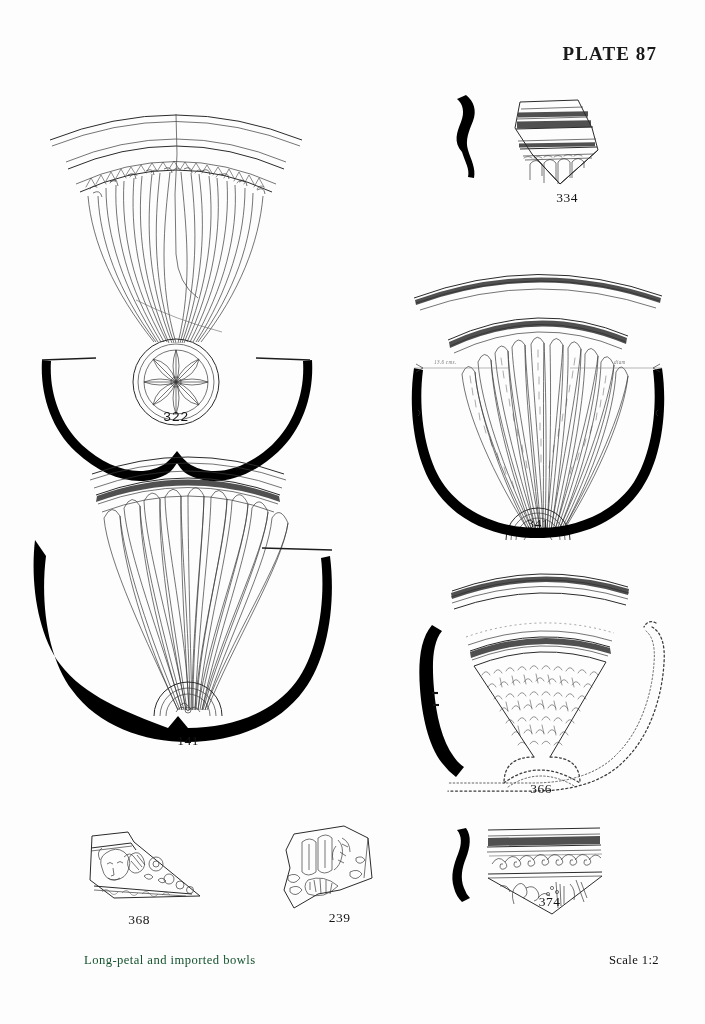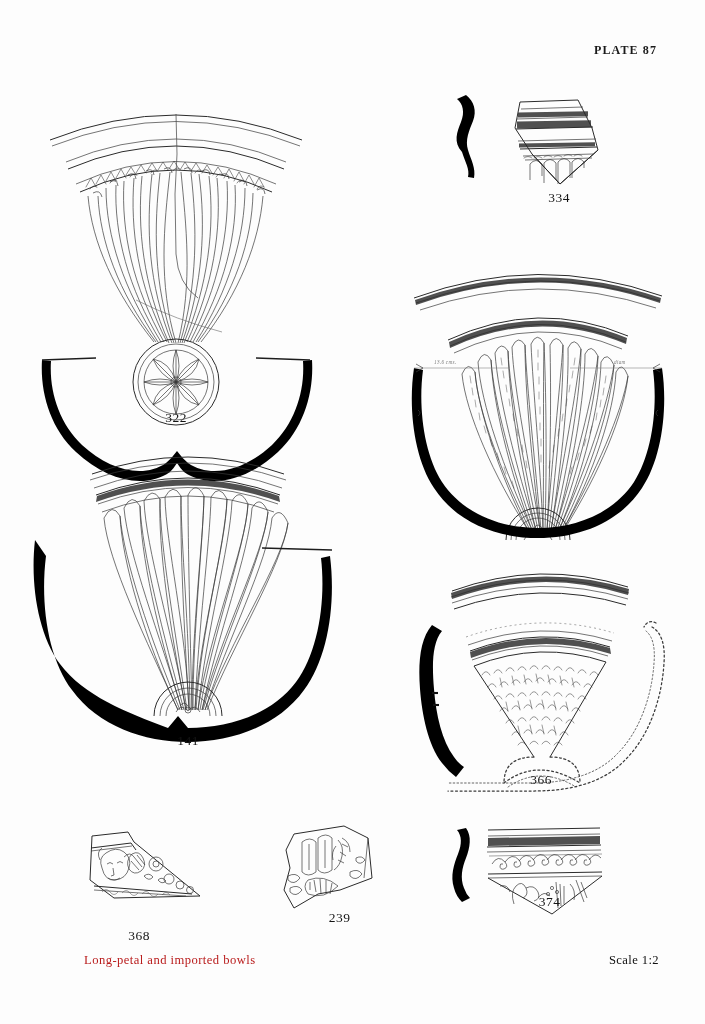--- a/index.html
+++ b/index.html
@@ -15,32 +15,32 @@
     position: relative;
     width: 705px;
     height: 1024px;
     background: #fdfdfd;
     overflow: hidden;
   }
   .plate-header {
     position: absolute;
     top: 43px;
     right: 48px;
-    font-size: 12px;
+    font-size: 19px;
     letter-spacing: 1.1px;
     color: #1a1a1a;
     font-weight: bold;
     white-space: nowrap;
   }
   .caption-left {
     position: absolute;
     left: 84px;
     bottom: 56px;
     font-size: 12.6px;
-    color: #b91c1c;
+    color: #14532d;
     letter-spacing: 0.45px;
     white-space: nowrap;
   }
   .caption-right {
     position: absolute;
     right: 46px;
     bottom: 56px;
     font-size: 12.6px;
     color: #111;
     letter-spacing: 0.4px;
@@ -84,21 +84,21 @@
     letter-spacing: 0.3px;
   }
 </style>
 </head>
 <body>
 
 <div id="plate">
 
   <div class="plate-header">PLATE  87</div>
 
-  <div class="fig" style="left:36px; top:92px; width:280px; height:340px;">
+  <div class="fig" style="left:36px; top:92px; width:280px; height:340px;font-family:Liberation Mono, monospace;">
     <svg width="280" height="340" viewBox="0 0 280 340">
       <g>
         <path class="ln" d="M14,48 Q140,-2 266,48"></path>
         <path class="ln-thin" d="M16,54 Q140,5 264,54"></path>
         <path class="ln-thin" d="M30,70 Q140,24 250,70"></path>
         <path class="ln" d="M32,77 Q140,31 248,77"></path>
         <path class="ln-thin" d="M40,92 Q140,47 240,92"></path>
         <path class="ln" d="M44,100 Q140,56 236,100"></path>
       </g>
       <g class="hatch">
@@ -184,21 +184,21 @@
         <path class="ln-thin" d="M73,72 L140,70"></path>
         <g class="ln-thin">
           <path d="M78,92 L78,76 q6,-7 12,0 L90,88"></path>
           <path d="M92,95 L92,75 q6,-7 12,0 L104,92"></path>
           <path d="M106,96 L106,74 q6,-7 12,0 L118,90"></path>
           <path d="M120,90 L120,74 q6,-7 12,0 L132,80"></path>
         </g>
         <path class="ln" d="M80,66 L108,96 L146,62"></path>
       </g>
     </svg>
-    <div class="fig-label" style="top:102px; left:22px; width:170px;">334</div>
+    <div class="fig-label" style="top:102px; left:30px; width:170px;">334</div>
   </div>
 
   <div class="fig" style="left:404px; top:258px; width:268px; height:282px;">
     <svg width="268" height="282" viewBox="0 0 268 282">
       <g>
         <path class="ln" d="M10,40 Q134,-6 258,38"></path>
         <path class="ln-thin" d="M12,45 Q134,2 256,43"></path>
         <path class="band-dark" d="M11,42 Q134,-2 257,40 L256,45 Q134,3 12,47 Z" opacity="0.5"></path>
         <path class="ln-thin" d="M16,52 Q134,11 252,50"></path>
       </g>
@@ -264,20 +264,21 @@
       </g>
       <g>
         <path class="dim-line" d="M10,110 L104,110"></path>
         <path class="dim-line" d="M166,110 L258,110"></path>
         <path class="ln-thin" d="M12,106 l7,4 l-7,4"></path>
         <path class="ln-thin" d="M256,106 l-7,4 l7,4"></path>
         <text class="annot" x="30" y="106">13.6 cms.</text>
         <text class="annot" x="210" y="106">diam</text>
       </g>
     </svg>
+    <div class="fig-label" style="top:258px;">341</div>
   </div>
 
   <div class="fig" style="left:40px; top:448px; width:296px; height:300px;">
     <svg width="296" height="300" viewBox="0 0 296 300">
       <g>
         <path class="ln" d="M52,26 Q148,-8 244,26"></path>
         <path class="ln-thin" d="M50,32 Q148,-2 246,32"></path>
         <path class="ln-thin" d="M54,40 Q148,6 242,40"></path>
         <path class="ln" d="M56,47 Q148,13 240,47"></path>
         <path class="band-dark" d="M57,48 Q148,15 239,48 L240,54 Q148,21 56,54 Z" opacity="0.4"></path>
@@ -370,21 +371,21 @@
         <path class="recon" d="M244,62 q14,8 12,36 c-2,34 -14,72 -38,96 c-22,24 -56,32 -92,32 l-86,0"></path>
         <path class="recon-fine" d="M238,66 q10,8 8,32 c-2,32 -14,68 -36,90 c-20,22 -52,30 -86,30 l-84,0"></path>
         <path class="recon" d="M248,58 q-8,-4 -12,4"></path>
       </g>
       <path class="ink-profile" d="M22,66 C12,78 12,100 14,124 C16,150 22,176 34,192 q4,6 10,10 l-8,10 q-8,-6 -14,-14 C8,180 2,150 0,124 C-2,98 0,74 12,60 z" transform="translate(12,0)"></path>
       <g>
         <path class="ln-heavy" d="M24,128 l6,0" stroke="#000"></path>
         <path class="ln-heavy" d="M25,140 l6,0" stroke="#000"></path>
       </g>
     </svg>
-    <div class="fig-label" style="top:207px; left:2px;">366</div>
+    <div class="fig-label" style="top:216px; left:2px;">366</div>
   </div>
 
   <div class="fig" style="left:74px; top:824px; width:140px; height:100px;">
     <svg width="140" height="100" viewBox="0 0 140 100">
       <path class="ln" d="M18,12 L54,8 L60,18 L126,72 L40,74 L16,56 Z"></path>
       <path class="ln" d="M17,24 L57,19 L62,26"></path>
       <path class="ln-thin" d="M17,27 L58,22"></path>
       <path class="ln" d="M20,62 L118,70"></path>
       <path class="ln-thin" d="M20,66 L112,72"></path>
       <g>
@@ -403,21 +404,21 @@
         <circle cx="95" cy="55" r="5"></circle>
         <circle cx="106" cy="61" r="4"></circle>
         <circle cx="116" cy="66" r="3.5"></circle>
         <path d="M70,52 q5,-4 9,1 q-4,5 -9,-1 z"></path>
         <path d="M84,56 q4,-4 8,1 q-4,4 -8,-1 z"></path>
       </g>
       <g class="ln-fine">
         <path d="M28,68 q4,-5 8,0 q4,5 8,0 M48,69 q4,-5 8,0 q4,5 8,0 M68,70 q4,-5 8,0 q4,5 8,0 M88,71 q4,-5 8,0"></path>
       </g>
     </svg>
-    <div class="fig-label" style="top:88px; left:-5px;margin-top:16px;">368</div>
+    <div class="fig-label" style="top:88px; left:-5px;">368</div>
   </div>
 
   <div class="fig" style="left:272px; top:820px; width:115px; height:100px;">
     <svg width="115" height="100" viewBox="0 0 115 100">
       <path class="ln" d="M22,14 L72,6 L96,18 L100,58 L68,70 L46,74 L22,88 L12,70 L18,48 L14,30 Z"></path>
       <g class="ln-thin">
         <path d="M30,22 q8,-6 14,0 L44,52 q-8,6 -14,0 Z"></path>
         <path d="M46,18 q8,-6 14,0 L60,50 q-8,6 -14,0 Z"></path>
         <path d="M37,24 L37,50 M53,20 L53,48"></path>
       </g>

